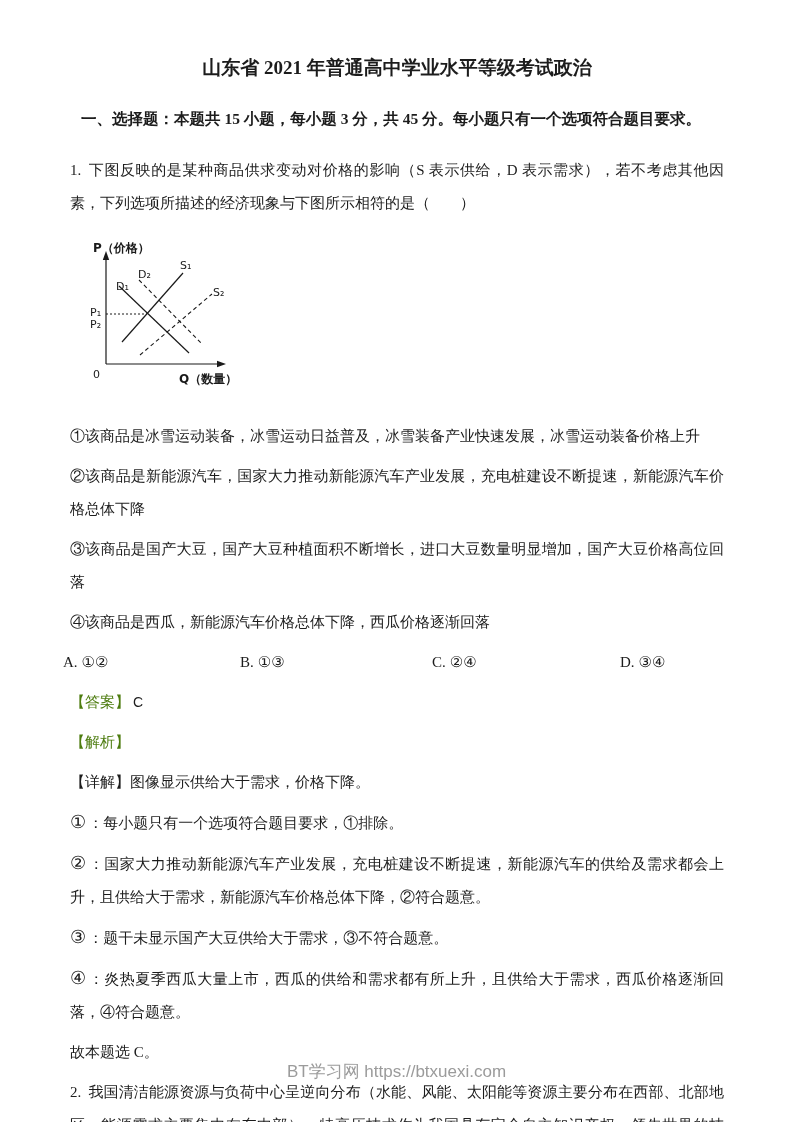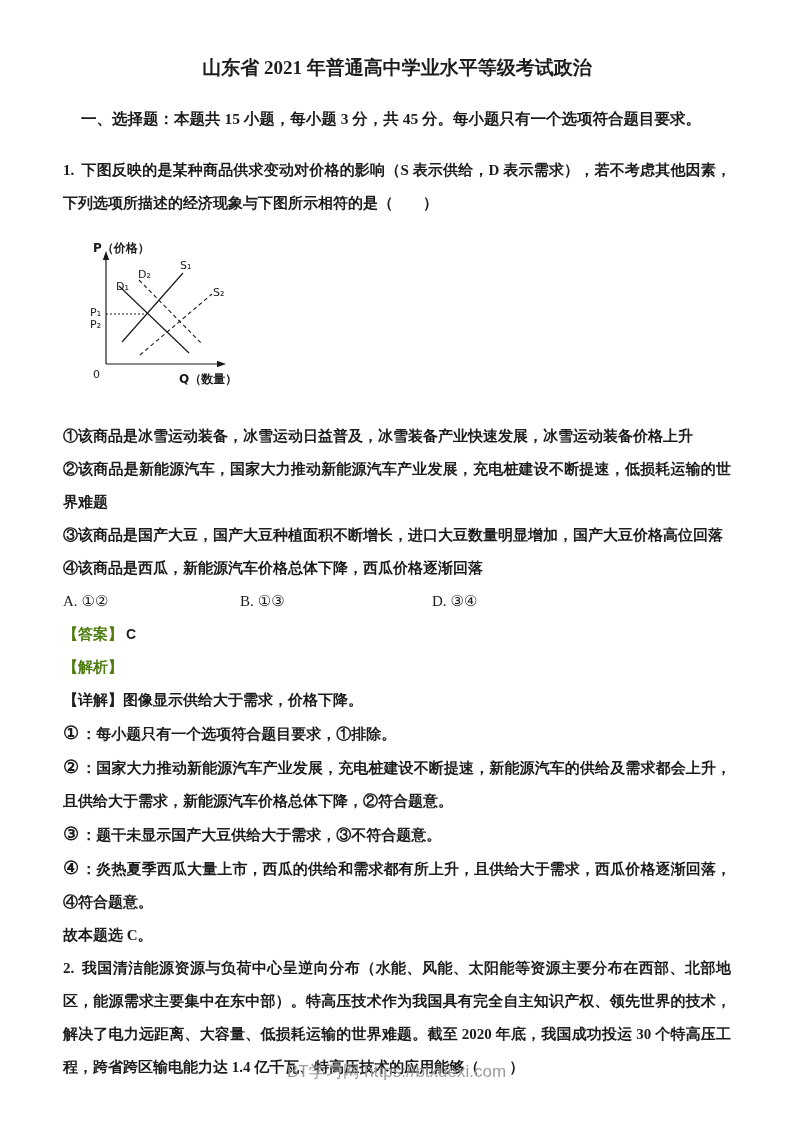--- a/index.html
+++ b/index.html
@@ -10,21 +10,21 @@
   }
   .content { position:absolute; left:63px; top:52px; width:668px; }
   .doc-title {
     font-size:19px; font-weight:700; text-align:center;
     margin:0 0 8px 0; line-height:32px;
   }
   .section-heading {
     font-size:15.5px; font-weight:700; margin:18px; line-height:34px;
     white-space:nowrap;
   }
-  .para { font-size:15px; line-height:33px; margin:0; text-align:justify;font-weight:bold; }
+  .para { font-size:15px; line-height:33px; margin:7px; text-align:justify; }
   .qnum { margin-right:7px; }
   .chart-wrap { margin:16px 0 28px 10px; width:252px; height:156px; }
   .chart-wrap svg { display:block; }
   .chart-wrap text {
     font-family:"DejaVu Sans","Liberation Sans",sans-serif;
     font-size:11px; fill:#1a1a1a;
   }
   .chart-wrap .axis-label { font-size:12px; font-weight:700; }
   .options {
     display:grid; grid-template-columns:177px 192px 188px 1fr;
@@ -72,27 +72,28 @@
       <text x="43" y="54">D₁</text>
       <text x="65" y="42">D₂</text>
       <text x="107" y="33">S₁</text>
       <text x="140" y="60">S₂</text>
       <text x="17" y="80">P₁</text>
       <text x="17" y="92">P₂</text>
     </svg>
   </div>
 
   <p class="para">①该商品是冰雪运动装备，冰雪运动日益普及，冰雪装备产业快速发展，冰雪运动装备价格上升</p>
-  <p class="para">②该商品是新能源汽车，国家大力推动新能源汽车产业发展，充电桩建设不断提速，低损耗运输的世界难题</p>
+  <p class="para">②该商品是新能源汽车，国家大力推动新能源汽车产业发展，充电桩建设不断提速，新能源汽车价格总体下降</p>
   <p class="para">③该商品是国产大豆，国产大豆种植面积不断增长，进口大豆数量明显增加，国产大豆价格高位回落</p>
   <p class="para">④该商品是西瓜，新能源汽车价格总体下降，西瓜价格逐渐回落</p>
 
   <div class="options">
     <div class="option"><span class="opt-label">A.</span><span>①②</span></div>
     <div class="option"><span class="opt-label">B.</span><span>①③</span></div>
+    <div class="option"><span class="opt-label">C.</span><span>②④</span></div>
     <div class="option"><span class="opt-label">D.</span><span>③④</span></div>
   </div>
 
   <p class="para"><span class="tag">【答案】</span><span class="ans-letter">C</span></p>
 
   <p class="para"><span class="tag">【解析】</span></p>
 
   <p class="para"><span>【详解】</span><span>图像显示供给大于需求，价格下降。</span></p>
 
   <p class="para"><span class="marker">①</span><span>：每小题只有一个选项符合题目要求，①排除。</span></p>

